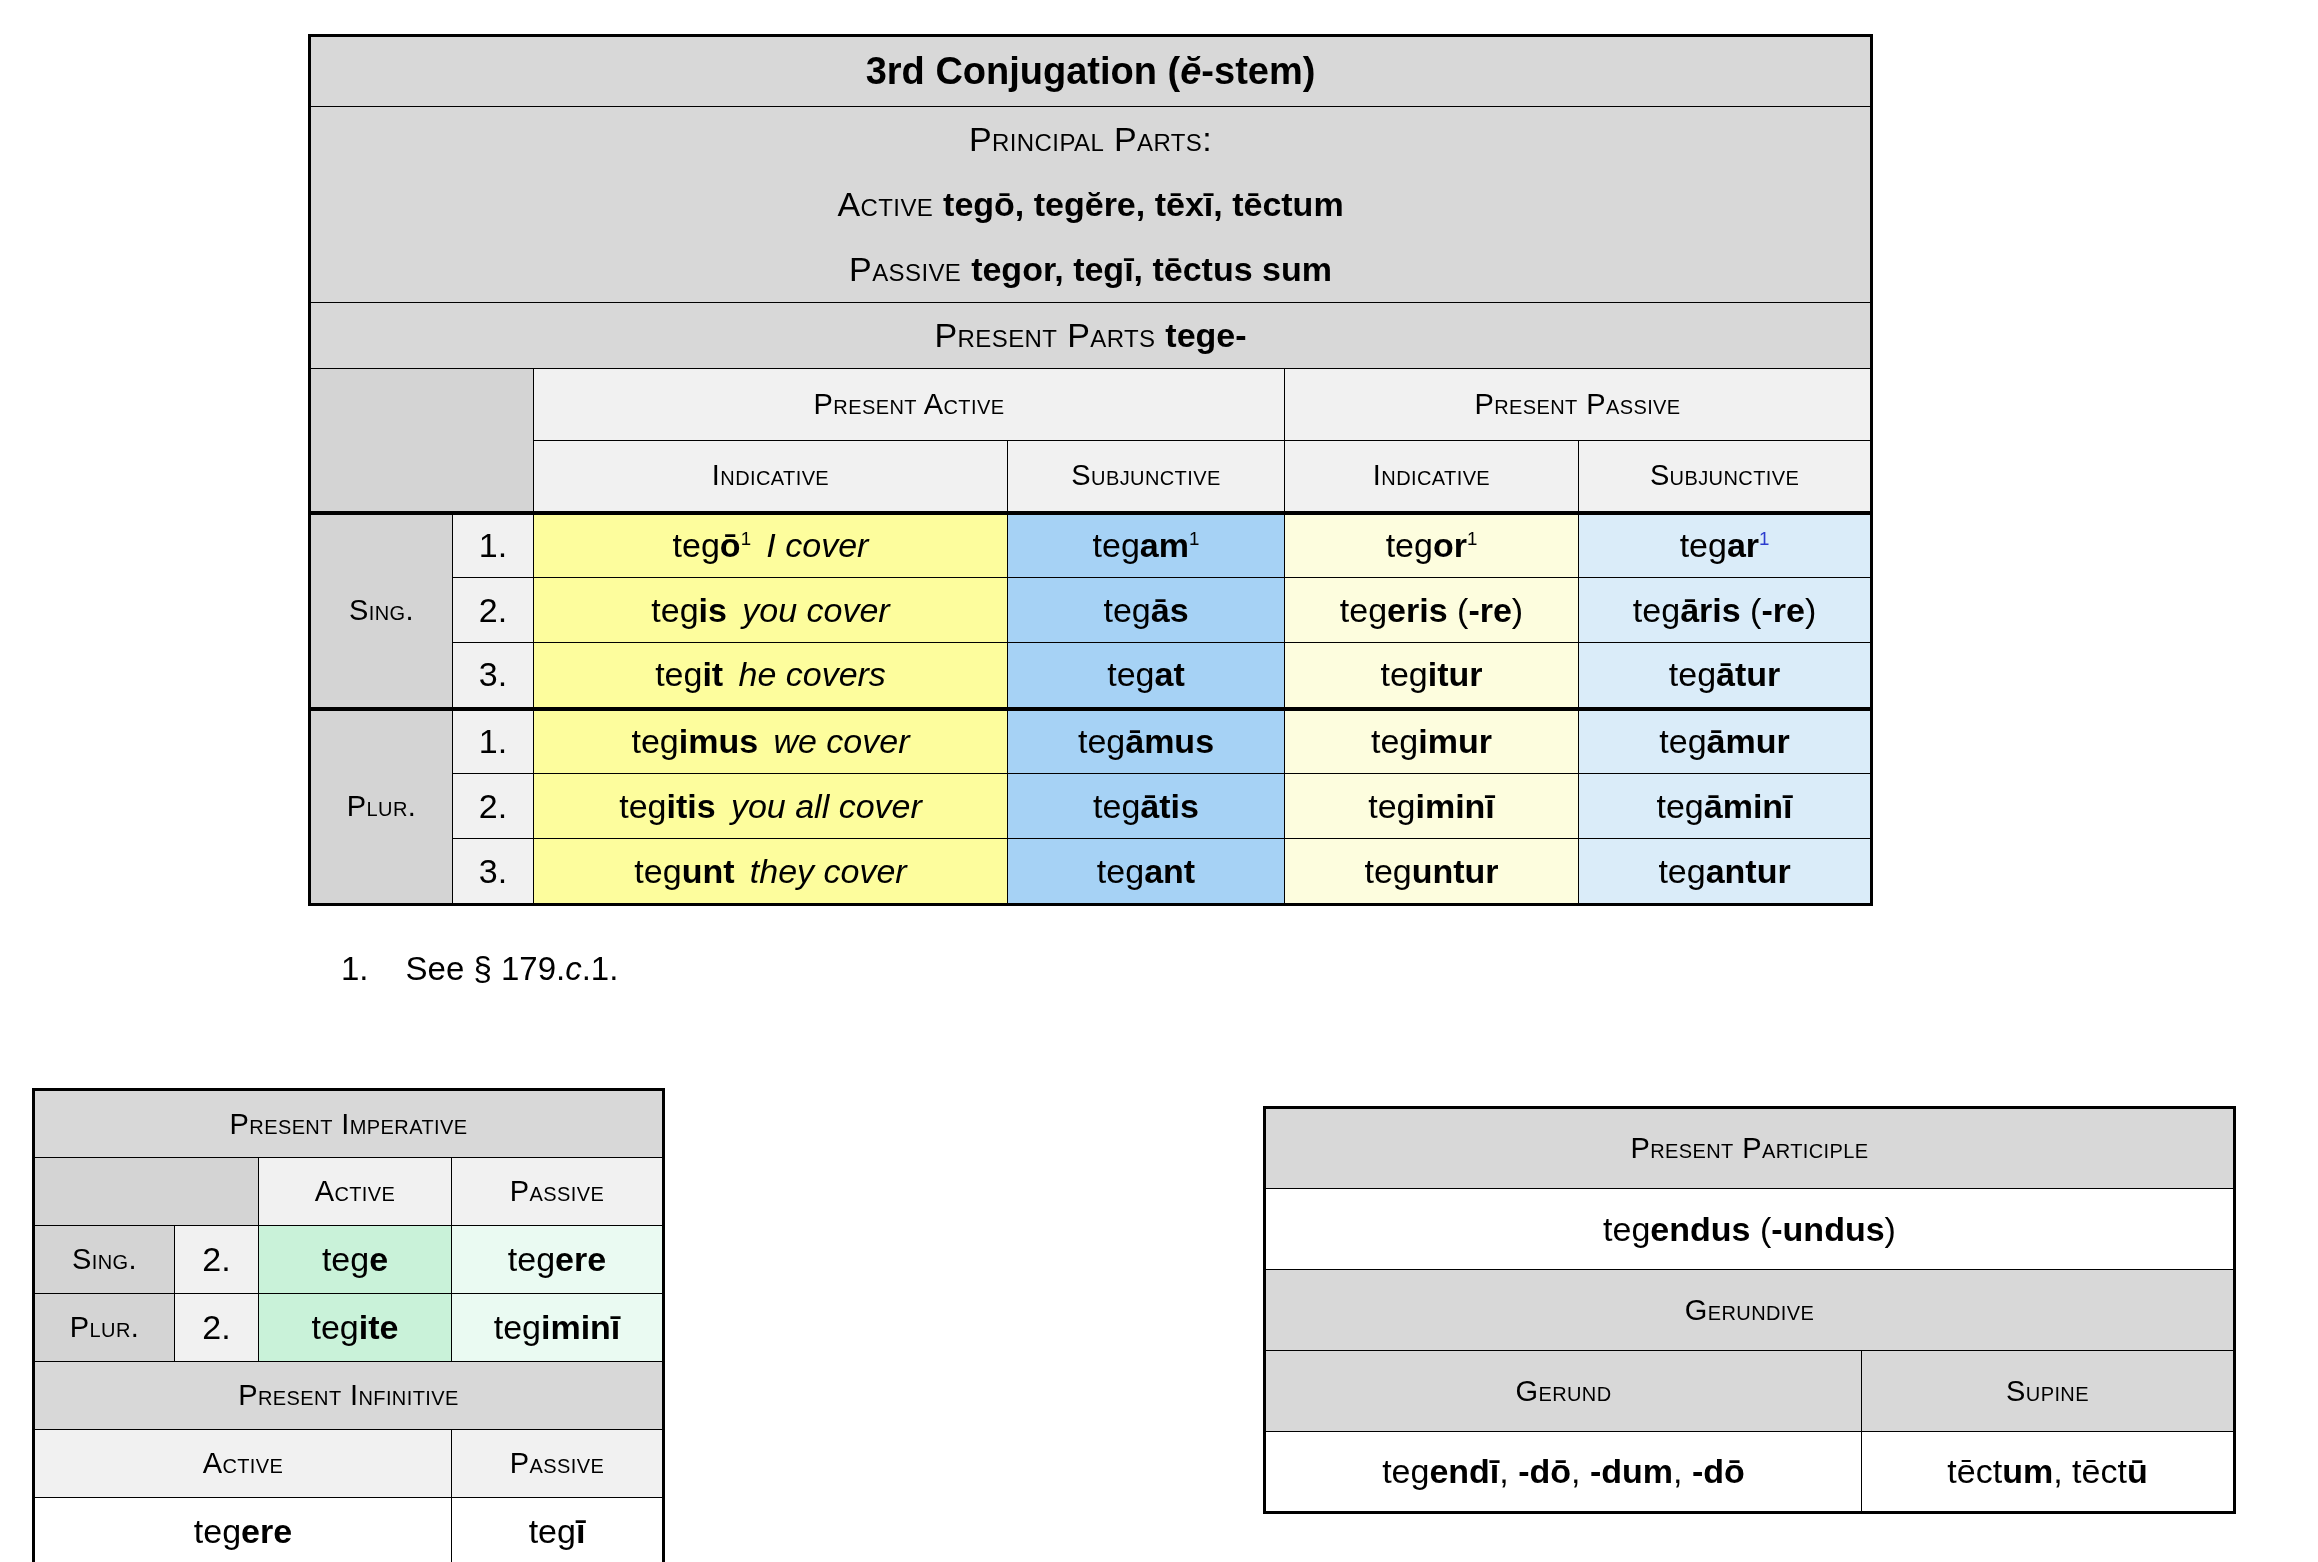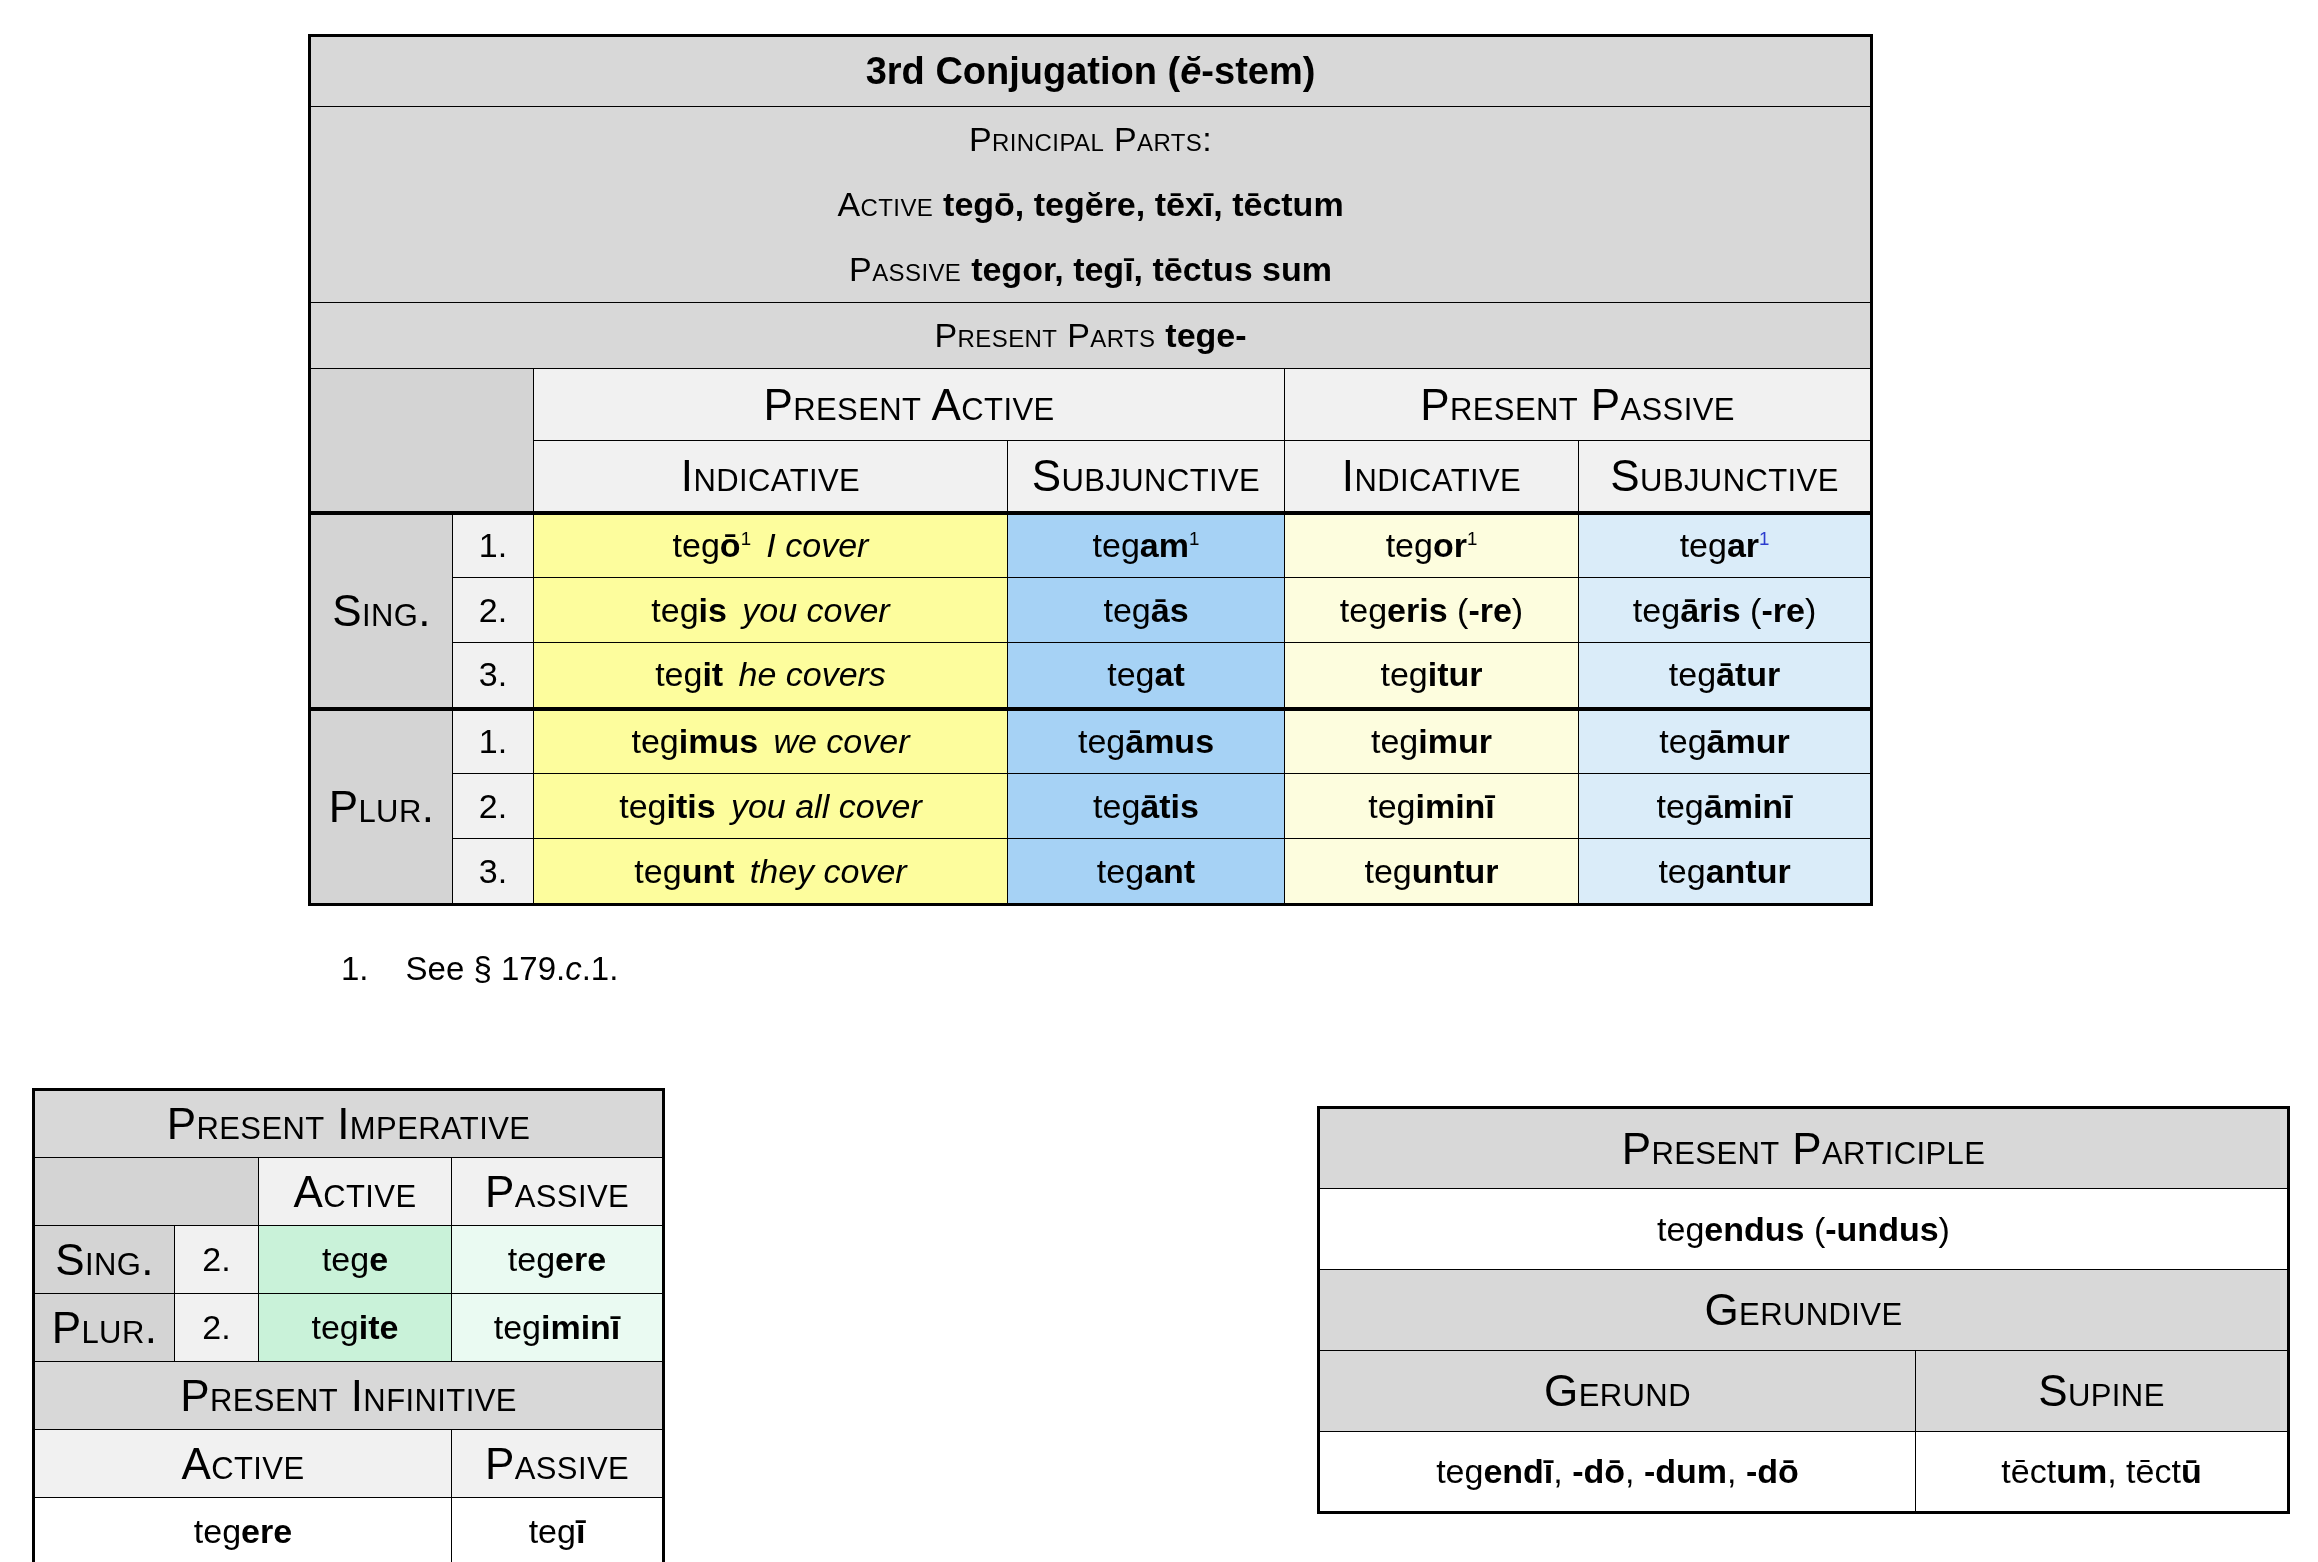--- a/index.html
+++ b/index.html
@@ -18,21 +18,21 @@
   .bg-yel {background:var(--active-ind-yellow);}
   .bg-blu {background:var(--active-subj-blue);}
   .bg-pyel{background:var(--passive-ind-yellow);}
   .bg-pblu{background:var(--passive-subj-blue);}
   .bg-grn {background:var(--imperative-active-green);}
   .bg-pgrn{background:var(--imperative-passive-green);}
   .bg-wht {background:#ffffff;}
 
   
   .title-cell{font-size:38px;font-weight:bold;}
-  .hdr{font-size:44px;font-variant:small-caps;letter-spacing:0.4px;margin-left:37px;}
+  .hdr{font-size:29px;font-variant:small-caps;letter-spacing:0.4px;margin-left:37px;}
   .form{font-size:34px;white-space:nowrap;}
   .person{font-size:34px;}
   .b{font-weight:bold;}
   .i{font-style:italic;}
   .g{font-style:italic;margin-left:.45em;}
   .sc{font-variant:small-caps;letter-spacing:0.4px;}
   sup{font-size:.55em;line-height:0;vertical-align:super;}
   sup.blue{color:var(--sup-blue);}
 
   .pp-line{height:65px;line-height:65px;font-size:34px;}
@@ -168,21 +168,21 @@
     <td colspan="3" class="bg-sub hdr">Active</td>
     <td class="bg-sub hdr">Passive</td>
   </tr>
   <tr style="height:68px">
     <td colspan="3" class="bg-wht form"><span>teg</span><span class="b">ere</span></td>
     <td class="bg-wht form"><span>teg</span><span class="b">ī</span></td>
   </tr>
 </tbody>
   </table>
 
-<table style="left:1317px;top:1106px;width:970px;height:408px;">
+<table style="left:1263px;top:1106px;width:970px;height:408px;">
   <colgroup>
     <col style="width:597px">
       <col style="width:373px">
   </colgroup>
   <tbody>
       <tr style="height:68px">
     <td colspan="2" class="bg-hdr hdr">Present Participle</td>
   </tr>
   <tr style="height:68px">
     <td colspan="2" class="bg-wht form"><span>teg</span><span class="b">endus</span><span> (</span><span class="b">-undus</span><span>)</span></td>

